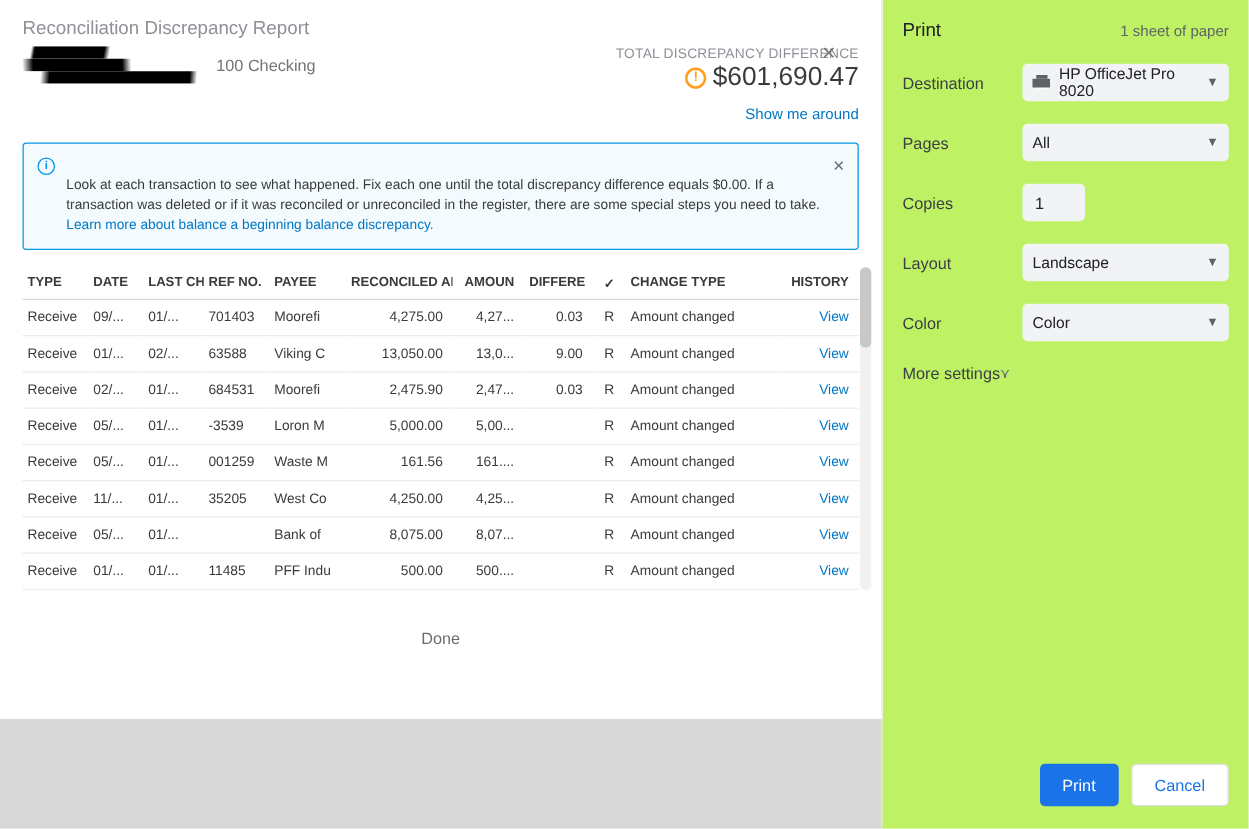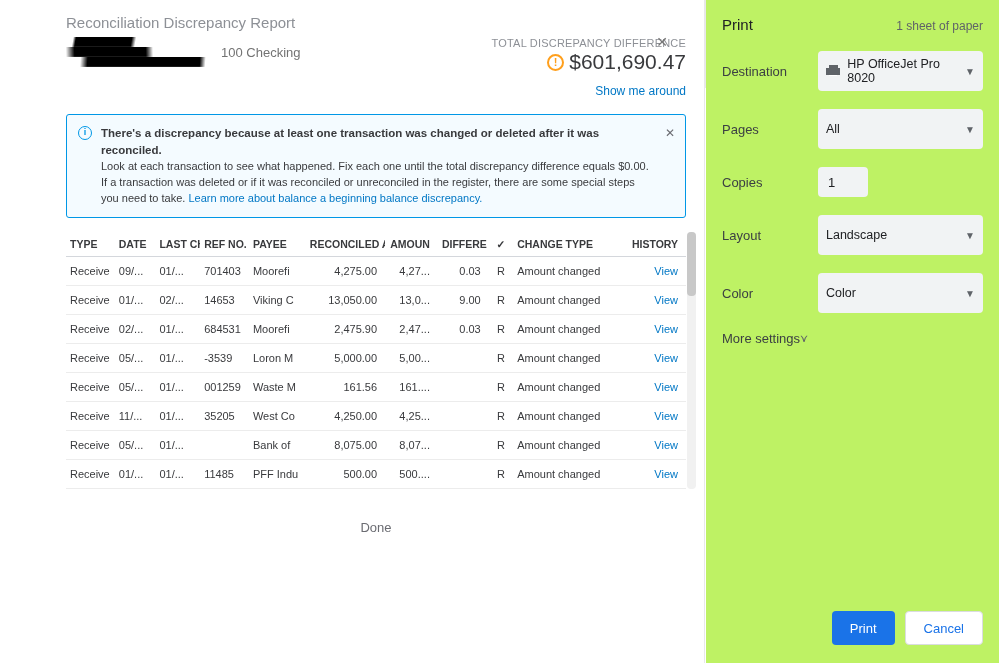--- a/index.html
+++ b/index.html
@@ -1,20 +1,20 @@
 <!DOCTYPE html>
 <html><head>
 <meta charset="utf-8">
 <style>
   * { box-sizing: border-box; margin: 0; padding: 0; font-family: -apple-system, BlinkMacSystemFont, "Segoe UI", Helvetica, Arial, sans-serif; }
   html, body { width: 999px; height: 663px; overflow: hidden; background: #fff; }
   .app { display: flex; width: 100%; height: 100%; }
 
   
-  .preview-pane { flex: 1 1 auto; display:flex; flex-direction:row;padding-left:48px; }
+  .preview-pane { flex: 1 1 auto; display:flex; flex-direction:column; }
   .preview-body { flex:1 1 auto; background:#fff; padding:14px 18px 8px 18px; position:relative; border-right:1px solid #e8e8e8; }
   .preview-footer { height:88px; background:#d8d8d8; border-right:1px solid #e8e8e8; }
 
   .report-title { font-size:15px; color:#8d9096; font-weight:400; margin-bottom:6px; }
   .close-x { position:absolute; top:34px; right:36px; color:#777; font-size:14px; cursor:default; }
 
   .acct-row { display:flex; align-items:flex-start; justify-content:space-between; margin-top:4px; }
   .acct-left { display:flex; align-items:center; gap:10px; }
   .redact {
     width:145px; height:30px;
@@ -59,21 +59,21 @@
 
   
   .print-pane { width:293px; flex:none; display:flex; flex-direction:column; background:#bef264;}
   .pp-body { flex:1 1 auto; padding:16px 16px 0 16px; font-size:13px; color:#202124;}
   .pp-head { display:flex; justify-content:space-between; align-items:baseline; margin-bottom:18px;}
   .pp-head .t { font-size:15px; }
   .pp-head .s { font-size:12px; color:#5f6368; }
 
   .pp-row { display:flex; align-items:center; margin-bottom:18px; }
   .pp-row .lbl { width:96px; font-size:13px; color:#3c4043; }
-  .sel { flex:1; height:40px; background:#f1f3f4; border:none; border-radius:4px; display:flex; align-items:center; padding:0 8px; justify-content:space-between; font-size:12.5px; color:#202124; cursor:pointer;}
+  .sel { flex:1; height:30px; background:#f1f3f4; border:none; border-radius:4px; display:flex; align-items:center; padding:0 8px; justify-content:space-between; font-size:12.5px; color:#202124; cursor:pointer;}
   .sel .arr { color:#5f6368; font-size:10px;}
   .printer-ico { width:15px; height:12px; margin-right:7px; background:
       linear-gradient(#5f6368,#5f6368) center/15px 7px no-repeat,
       linear-gradient(#5f6368,#5f6368) center top/9px 3px no-repeat,
       linear-gradient(#fff,#fff) center 7px/8px 4px no-repeat; }
   .txt-in { width:50px; height:30px; background:#f1f3f4; border:none; border-radius:4px; padding:0 10px; font-size:13px; color:#202124;}
   .more { display:flex; justify-content:flex-start; align-items:center; font-size:13px; color:#3c4043; cursor:pointer; margin-top:6px;}
   .more .arr{ font-size:11px; color:#5f6368;}
 
   .pp-foot { padding:14px 16px 18px; display:flex; justify-content:flex-end; gap:10px;}
@@ -102,21 +102,21 @@
             <span class="warn-ico">!</span>
             <span>$601,690.47</span>
           </div>
         </div>
       </div>
       <div class="showme">Show me around</div>
 
       <div class="banner">
         <span class="i-ico">i</span>
         <span class="b-close">✕</span>
-        <b>There's a discrepancy because at least one transaction was changed or deleted after it was reconciled.</b><br>
+        <br>
         <span>Look at each transaction to see what happened. Fix each one until the total discrepancy difference equals $0.00. If a transaction was deleted or if it was reconciled or unreconciled in the register, there are some special steps you need to take. </span>
         <a>Learn more about balance a beginning balance discrepancy.</a>
       </div>
 
       <div class="grid-wrap">
         <table class="gtbl">
           <colgroup>
             <col class="c-type">
               <col class="c-date">
               <col class="c-lc">
@@ -155,21 +155,21 @@
                 <td class="num">4,27...</td>
                 <td class="num">0.03</td>
                 <td class="ctr">R</td>
                 <td>Amount changed</td>
                 <td class="num"><span class="viewlnk">View</span></td>
               </tr>
               <tr>
                 <td>Receive</td>
                 <td>01/...</td>
                 <td>02/...</td>
-                <td>14653</td>
+                <td>63588</td>
                 <td>Viking C</td>
                 <td class="num">13,050.00</td>
                 <td class="num">13,0...</td>
                 <td class="num">9.00</td>
                 <td class="ctr">R</td>
                 <td>Amount changed</td>
                 <td class="num"><span class="viewlnk">View</span></td>
               </tr>
               <tr>
                 <td>Receive</td>

